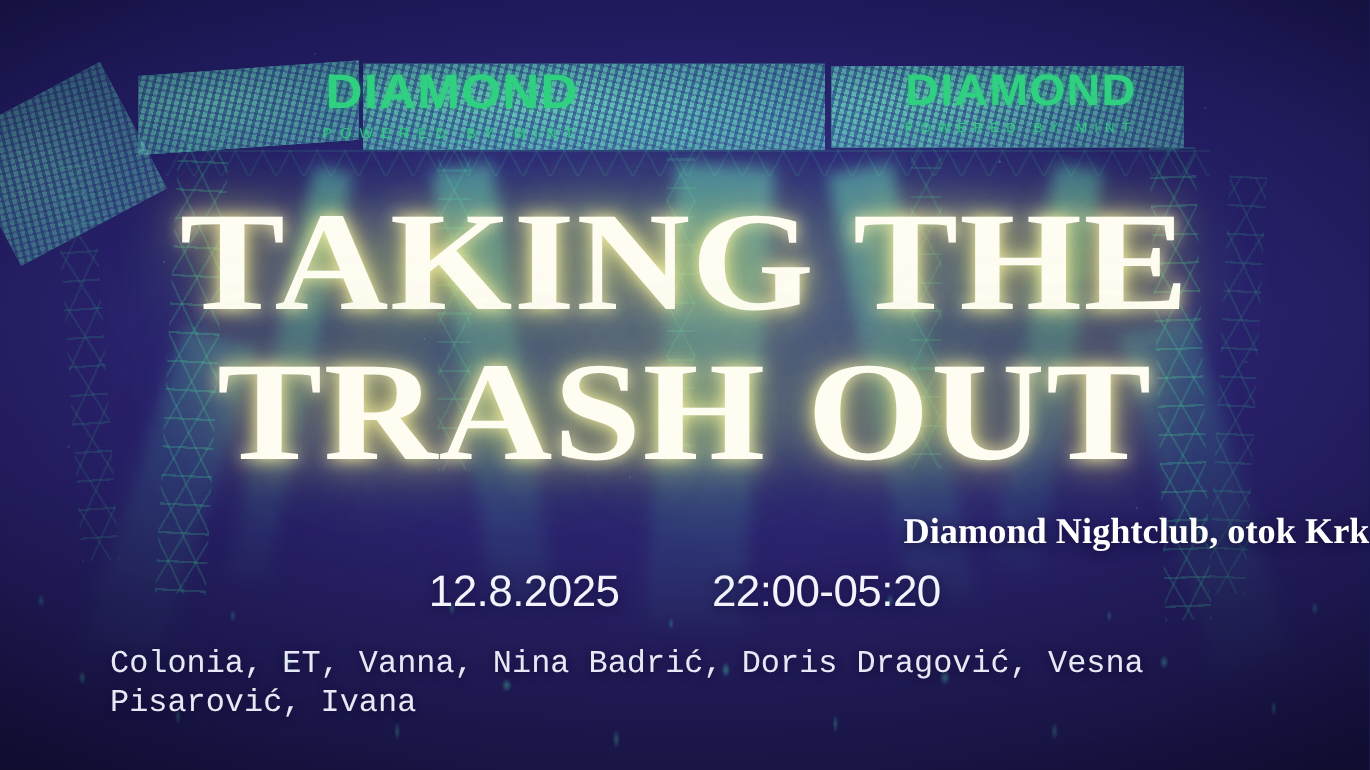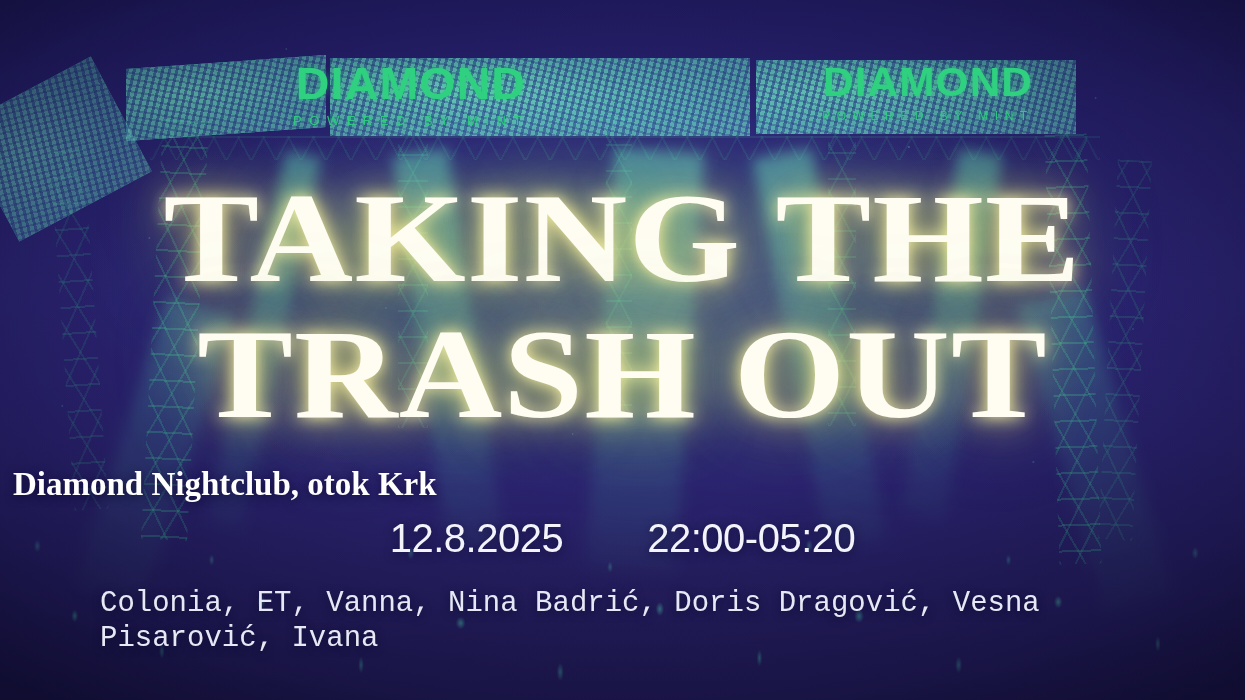--- a/index.html
+++ b/index.html
@@ -210,28 +210,27 @@
   .headline-line.second {
     margin-top: 14px;
   }
 
   
   .venue {
     position: absolute;
     left: 0; right: 0;
     top: 466px;
     z-index: 6;
-    text-align: left;
+    text-align: right;
     font-family: "Liberation Serif", serif;
     font-weight: 700;
     font-size: 33px;
     color: #ffffff;
     letter-spacing: 0px;
     text-shadow: 0 2px 10px rgba(12,10,45,0.75);
-    padding-left: 13px;
   }
   .datetime {
     position: absolute;
     left: 0; right: 0;
     top: 516px;
     z-index: 6;
     display: flex;
     justify-content: center;
     gap: 84px;
     font-family: "Liberation Sans", sans-serif;

